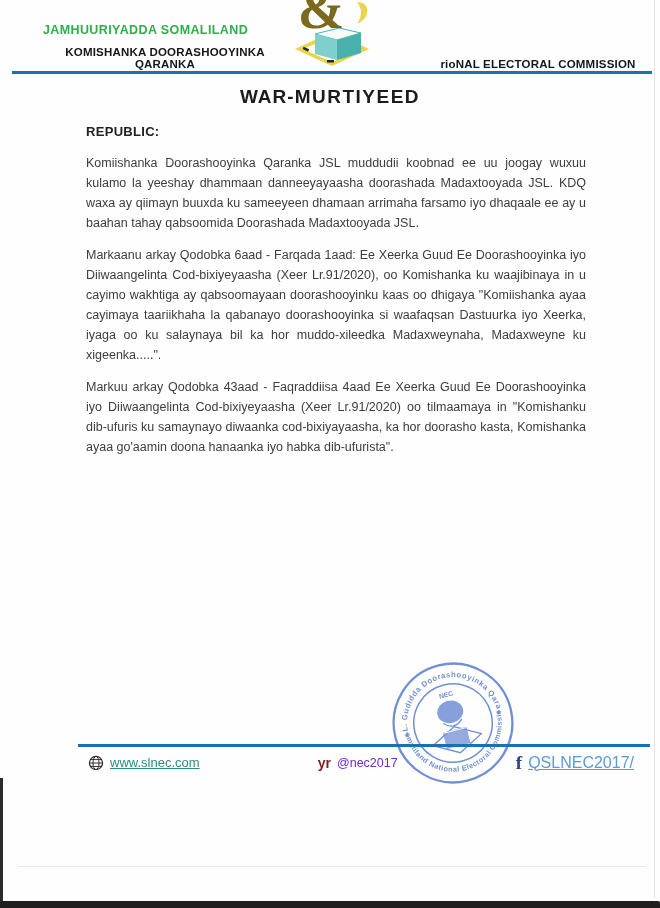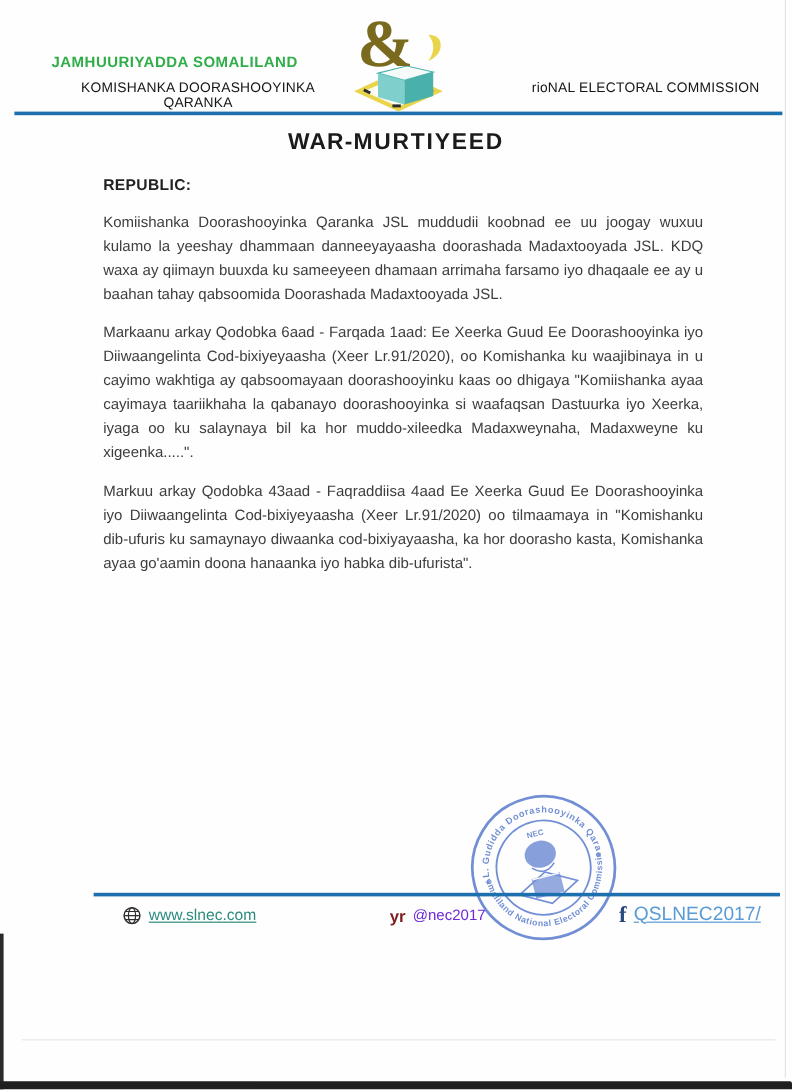--- a/index.html
+++ b/index.html
@@ -12,45 +12,45 @@
     color:#3a3a3a;
   }
   .page{position:relative;width:660px;height:908px;background:#fefefe;}
   
   .edge-bottom{position:absolute;left:0;right:0;bottom:0;height:7px;background:#1f1f1f;border-radius:2px 2px 0 0;}
   .edge-left-sliver{position:absolute;left:0;top:778px;bottom:0;width:3px;background:#2b2b2b;}
   .fold-line{position:absolute;top:866px;left:18px;right:14px;height:1px;background:#e9e9e6;}
   .edge-right{position:absolute;right:5px;top:0;bottom:10px;width:1px;background:#e3e3df;}
 
   
-  .header{display:flex;align-items:center;padding:32px 10px 0 14px;height:60px;}
+  .header{display:flex;align-items:flex-end;padding:10px 10px 0 14px;height:60px;}
   .hcol{flex:1;text-align:center;}
   .hcol.left{padding-top:12px;}
   .hcol.right{padding-top:14px;}
   .h-green{color:#2fae49;font-weight:bold;font-size:12.5px;letter-spacing:.4px;}
-  .h-black{color:#161616;font-weight:normal;font-size:11.5px;margin-top:9px;letter-spacing:.2px;margin-left:39px;}
+  .h-black{color:#161616;font-weight:bold;font-size:11.5px;margin-top:9px;letter-spacing:.2px;margin-left:39px;}
   .logo-wrap{width:110px;position:relative;margin-top:-16px;}
   .divider{height:3px;background:#1e6fae;margin:1px 8px 0 12px;}
 
   
   .title{text-align:center;margin-top:12px;color:#1b1b1b;font-weight:bold;letter-spacing:1px;}
   .title .big{font-size:19px;}
   .title .small{font-size:19px;letter-spacing:1.5px;}
 
   
   .content{padding:16px 74px 0 86px;}
   .salutation{font-weight:bold;font-size:13px;color:#222;margin:0 0 14px 0;letter-spacing:.3px;}
   .content p{font-size:12.5px;line-height:20px;text-align:justify;margin:0 0 12px 0;color:#3d3d3d;}
 
   
   .stamp{position:absolute;left:386px;top:656px;width:134px;height:134px;opacity:.8;transform:rotate(-14deg);mix-blend-mode:multiply;}
 
   
   .footer-line{position:absolute;top:744px;left:78px;right:10px;height:3px;background:#1e6fae;}
-  .footer{position:absolute;top:753px;left:102px;right:26px;display:flex;align-items:center;justify-content:space-between;}
+  .footer{position:absolute;top:753px;left:88px;right:26px;display:flex;align-items:center;justify-content:space-between;}
   .f-item{display:flex;align-items:center;gap:6px;}
   .f-web{color:#2e8b7f;font-size:13px;text-decoration:underline;}
   .tw-glyph{font-size:14px;color:#7f1d1d;font-weight:bold;line-height:1;}
   .tw-handle{color:#6d28d9;font-size:12.5px;}
   .fb-glyph{font-family:"Liberation Serif","DejaVu Serif",serif;font-weight:bold;color:#29487d;font-size:19px;line-height:1;}
   .fb-handle{color:#5b9bd5;font-size:16px;text-decoration:underline;}
   a{cursor:pointer;}
 </style>
 </head>
 <body>

